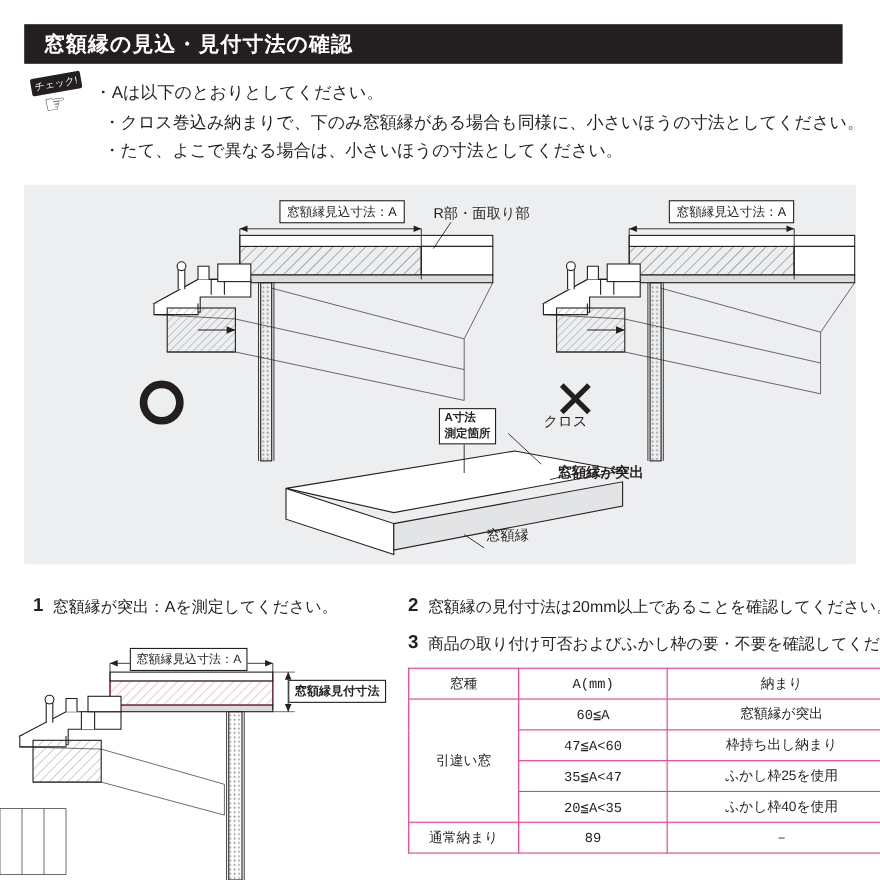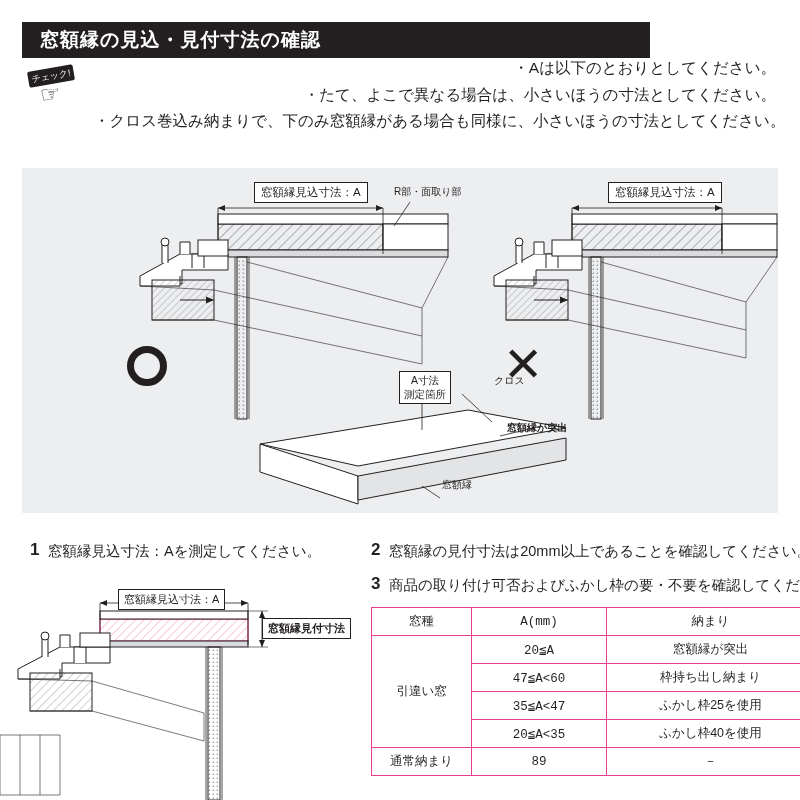--- a/index.html
+++ b/index.html
@@ -10,21 +10,21 @@
     font-family: "Liberation Sans", sans-serif;
     color: #231f20;
     position: relative;
     overflow: hidden;
   }
 
   
   .title-bar {
     position: absolute;
     left: 22px; top: 22px;
-    width: 628px; height: 36px;
+    width: 744px; height: 36px;
     background: #231f20;
     color: #ffffff;
     display: flex;
     align-items: center;
     padding-left: 18px;
     font-size: 19px;
     font-weight: bold;
     letter-spacing: 1px;
   }
 
@@ -47,23 +47,22 @@
   }
   .check-badge .hand {
     position:absolute; left: 14px; top: 15px;
     font-size: 23px; color:#3b3b3b; line-height:1;
     transform: rotate(-8deg);
   }
 
   
   .bullets {
     position: absolute;
-    left: 86px; top: 55px;
+    left: 86px; top: 72px;
     width: 690px;
-    text-align: right;
   }
   .bullets .line {
     font-size: 15.5px;
     line-height: 1.72;
     white-space: nowrap;
   }
   .bullets .line.ind { padding-left: 8px; }
 
   
   .panel {
@@ -90,32 +89,33 @@
   .dim-label {
     position: absolute;
     background: #ffffff;
     border: 1px solid #231f20;
     font-size: 11.5px;
     padding: 2px 6px;
     white-space: nowrap;
   }
   .plain-label {
     position:absolute;
-    font-size: 10px;
+    font-size: 13px;
     white-space: nowrap;
   }
   .lbl-box-small {
     position:absolute;
     background:#fff;
     border:1px solid #231f20;
     font-size: 10.5px;
-    text-align:center;
+    text-align:left;
     line-height: 1.3;
     padding: 2px 4px;
     white-space: nowrap;
+    font-weight: bold;
   }
 
   
   .step-num {
     position:absolute;
     font-size: 17px;
     font-weight: bold;
   }
   .step-text {
     position:absolute;
@@ -164,22 +164,22 @@
   <span>窓額縁の見込・見付寸法の確認</span>
 </div>
 
 <div class="check-badge">
   <div class="tag">チェック!</div>
   <div class="hand">☞</div>
 </div>
 
 <div class="bullets">
   <div class="line">・Aは以下のとおりとしてください。</div>
+  <div class="line ind">・クロス巻込み納まりで、下のみ窓額縁がある場合も同様に、小さいほうの寸法としてください。</div>
   <div class="line ind">・たて、よこで異なる場合は、小さいほうの寸法としてください。</div>
-  <div class="line ind">・クロス巻込み納まりで、下のみ窓額縁がある場合も同様に、小さいほうの寸法としてください。</div>
 </div>
 
 <div class="panel">
 
   <svg width="756" height="345" viewBox="0 0 756 345">
     <defs>
       <pattern id="hatchA" width="7" height="7" patternUnits="userSpaceOnUse" patternTransform="rotate(45)">
         <line x1="0" y1="0" x2="0" y2="7" stroke="#6d6e71" stroke-width="1"></line>
       </pattern>
       <pattern id="hatchB" width="5" height="5" patternUnits="userSpaceOnUse" patternTransform="rotate(45)">
@@ -296,21 +296,21 @@
   <div class="dim-label" style="left:586px; top:14px;">窓額縁見込寸法：A</div>
 
   <div class="lbl-box-small" style="left:377px; top:203px; width:52px;">A寸法<br>測定箇所</div>
 
   <div class="plain-label" style="left:472px; top:206px;">クロス</div>
   <div class="plain-label" style="left:485px; top:253px;font-weight:bold;">窓額縁が突出</div>
   <div class="plain-label" style="left:420px; top:310px;">窓額縁</div>
 </div>
 
 <div class="step-num" style="left:30px; top:540px;">1</div>
-<div class="step-text" style="left:48px; top:542px;">窓額縁見込寸法：Aを測定してください。</div>
+<div class="step-text" style="left:48px; top:542px;">窓額縁が突出：Aを測定してください。</div>
 
 <div class="step-num" style="left:371px; top:540px;">2</div>
 <div class="step-text" style="left:389px; top:542px;">窓額縁の見付寸法は20mm以上であることを確認してください。</div>
 
 <div class="step-num" style="left:371px; top:574px;">3</div>
 <div class="step-text" style="left:389px; top:576px;">商品の取り付け可否およびふかし枠の要・不要を確認してください。</div>
 
 <svg style="position:absolute; left:0px; top:585px;" width="350" height="215" viewBox="0 0 350 215">
   <defs>
     <pattern id="pinkHatch" width="6" height="6" patternUnits="userSpaceOnUse" patternTransform="rotate(45)">
@@ -377,21 +377,21 @@
   <thead>
     <tr>
       <th class="col1">窓種</th>
       <th class="col2">A(mm)</th>
       <th class="col3">納まり</th>
     </tr>
   </thead>
   <tbody>
     <tr>
       <td class="col1" rowspan="4">引違い窓</td>
-      <td class="col2">20≦A</td>
+      <td class="col2">60≦A</td>
       <td class="col3">窓額縁が突出</td>
     </tr>
     <tr>
       <td class="col2">47≦A&lt;60</td>
       <td class="col3">枠持ち出し納まり</td>
     </tr>
     <tr>
       <td class="col2">35≦A&lt;47</td>
       <td class="col3">ふかし枠25を使用</td>
     </tr>

